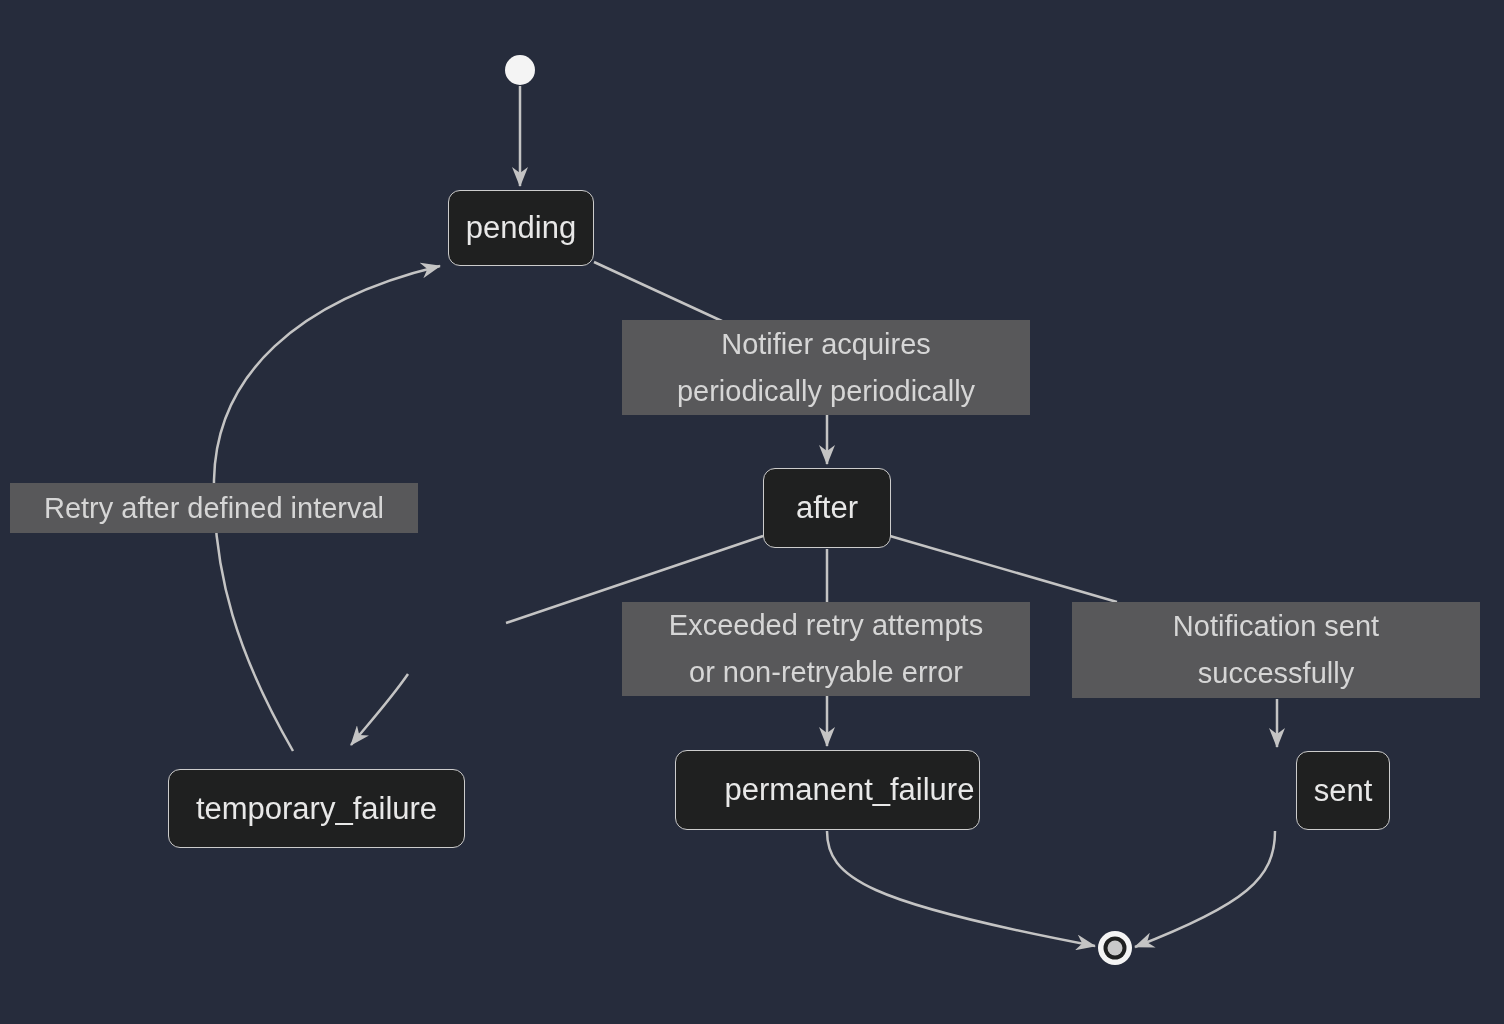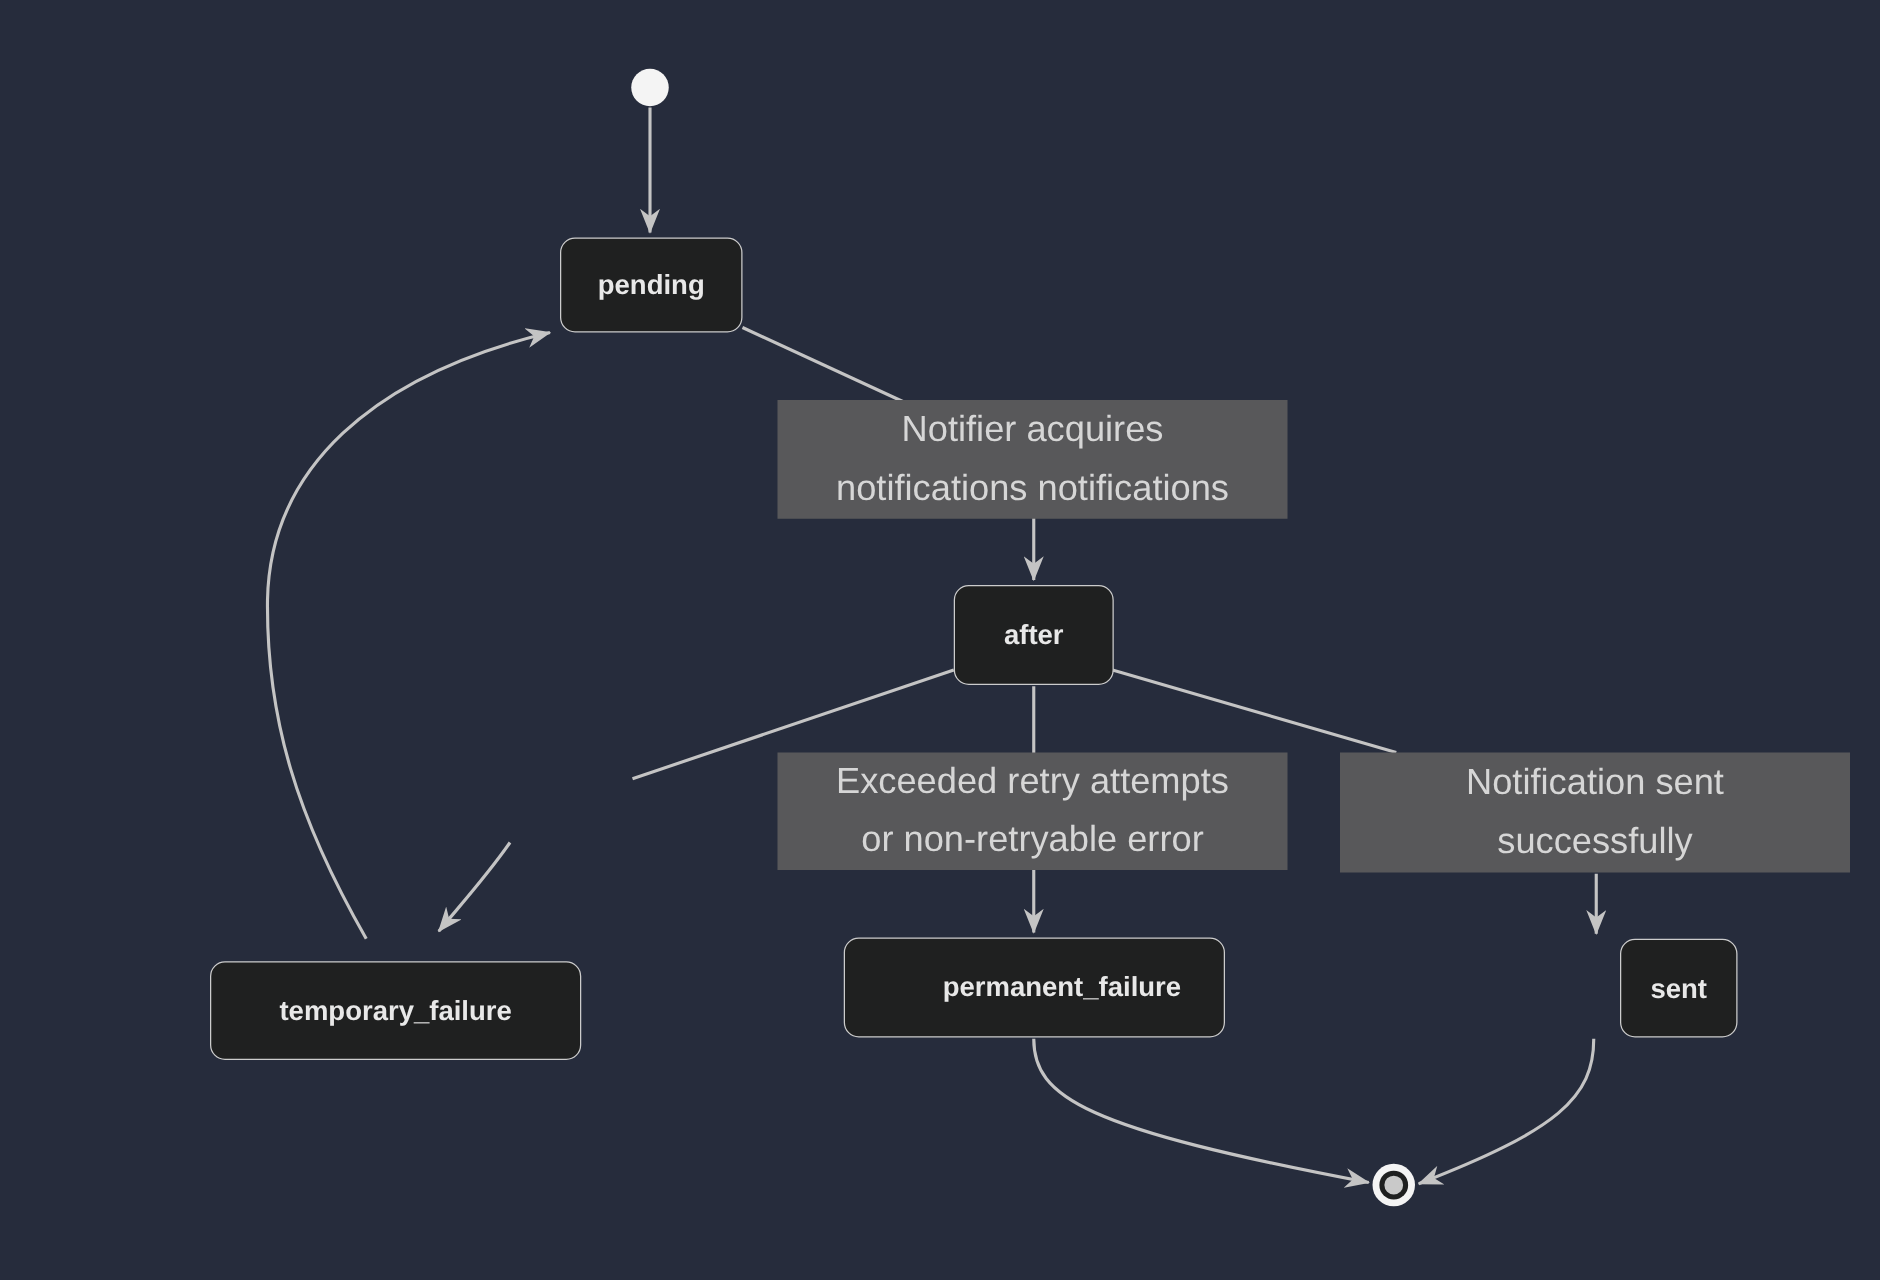--- a/index.html
+++ b/index.html
@@ -24,24 +24,23 @@
   }
   .state {
     position: absolute;
     background: #1f2020;
     border: 1.5px solid #cccccc;
     border-radius: 12px;
     color: #e8e8e8;
     display: flex;
     align-items: center;
     justify-content: center;
-    font-size: 22px;
+    font-size: 31px;
     white-space: nowrap;
     box-sizing: border-box;
-    font-weight: bold;
   }
   .edge-label {
     position: absolute;
     background: #58585a;
     color: #d6d6d6;
     display: flex;
     flex-direction: column;
     align-items: center;
     justify-content: center;
     font-size: 29px;
@@ -86,23 +85,26 @@
 
     <g>
       <circle cx="1115" cy="948" r="17" fill="#f4f4f4" stroke="none"></circle>
       <circle cx="1115" cy="948" r="11.5" fill="#1f2020" stroke="none"></circle>
       <circle cx="1115" cy="948" r="7.5" fill="#c9c9c9" stroke="none"></circle>
     </g>
   </svg>
 
   <div class="edge-label" style="left:622px; top:320px; width:408px; height:95px;">
     <span>Notifier acquires</span>
-    <span>notifications notifications</span>
+    <span>periodically periodically</span>
   </div>
 
+  <div class="edge-label" style="left:10px; top:483px; width:408px; height:50px;">
+    <span>Retry after defined interval</span>
+  </div>
 
 
   <div class="edge-label" style="left:1072px; top:602px; width:408px; height:96px;">
     <span>Notification sent</span>
     <span>successfully</span>
   </div>
 
   <div class="edge-label" style="left:622px; top:602px; width:408px; height:94px;">
     <span>Exceeded retry attempts</span>
     <span>or non-retryable error</span>

